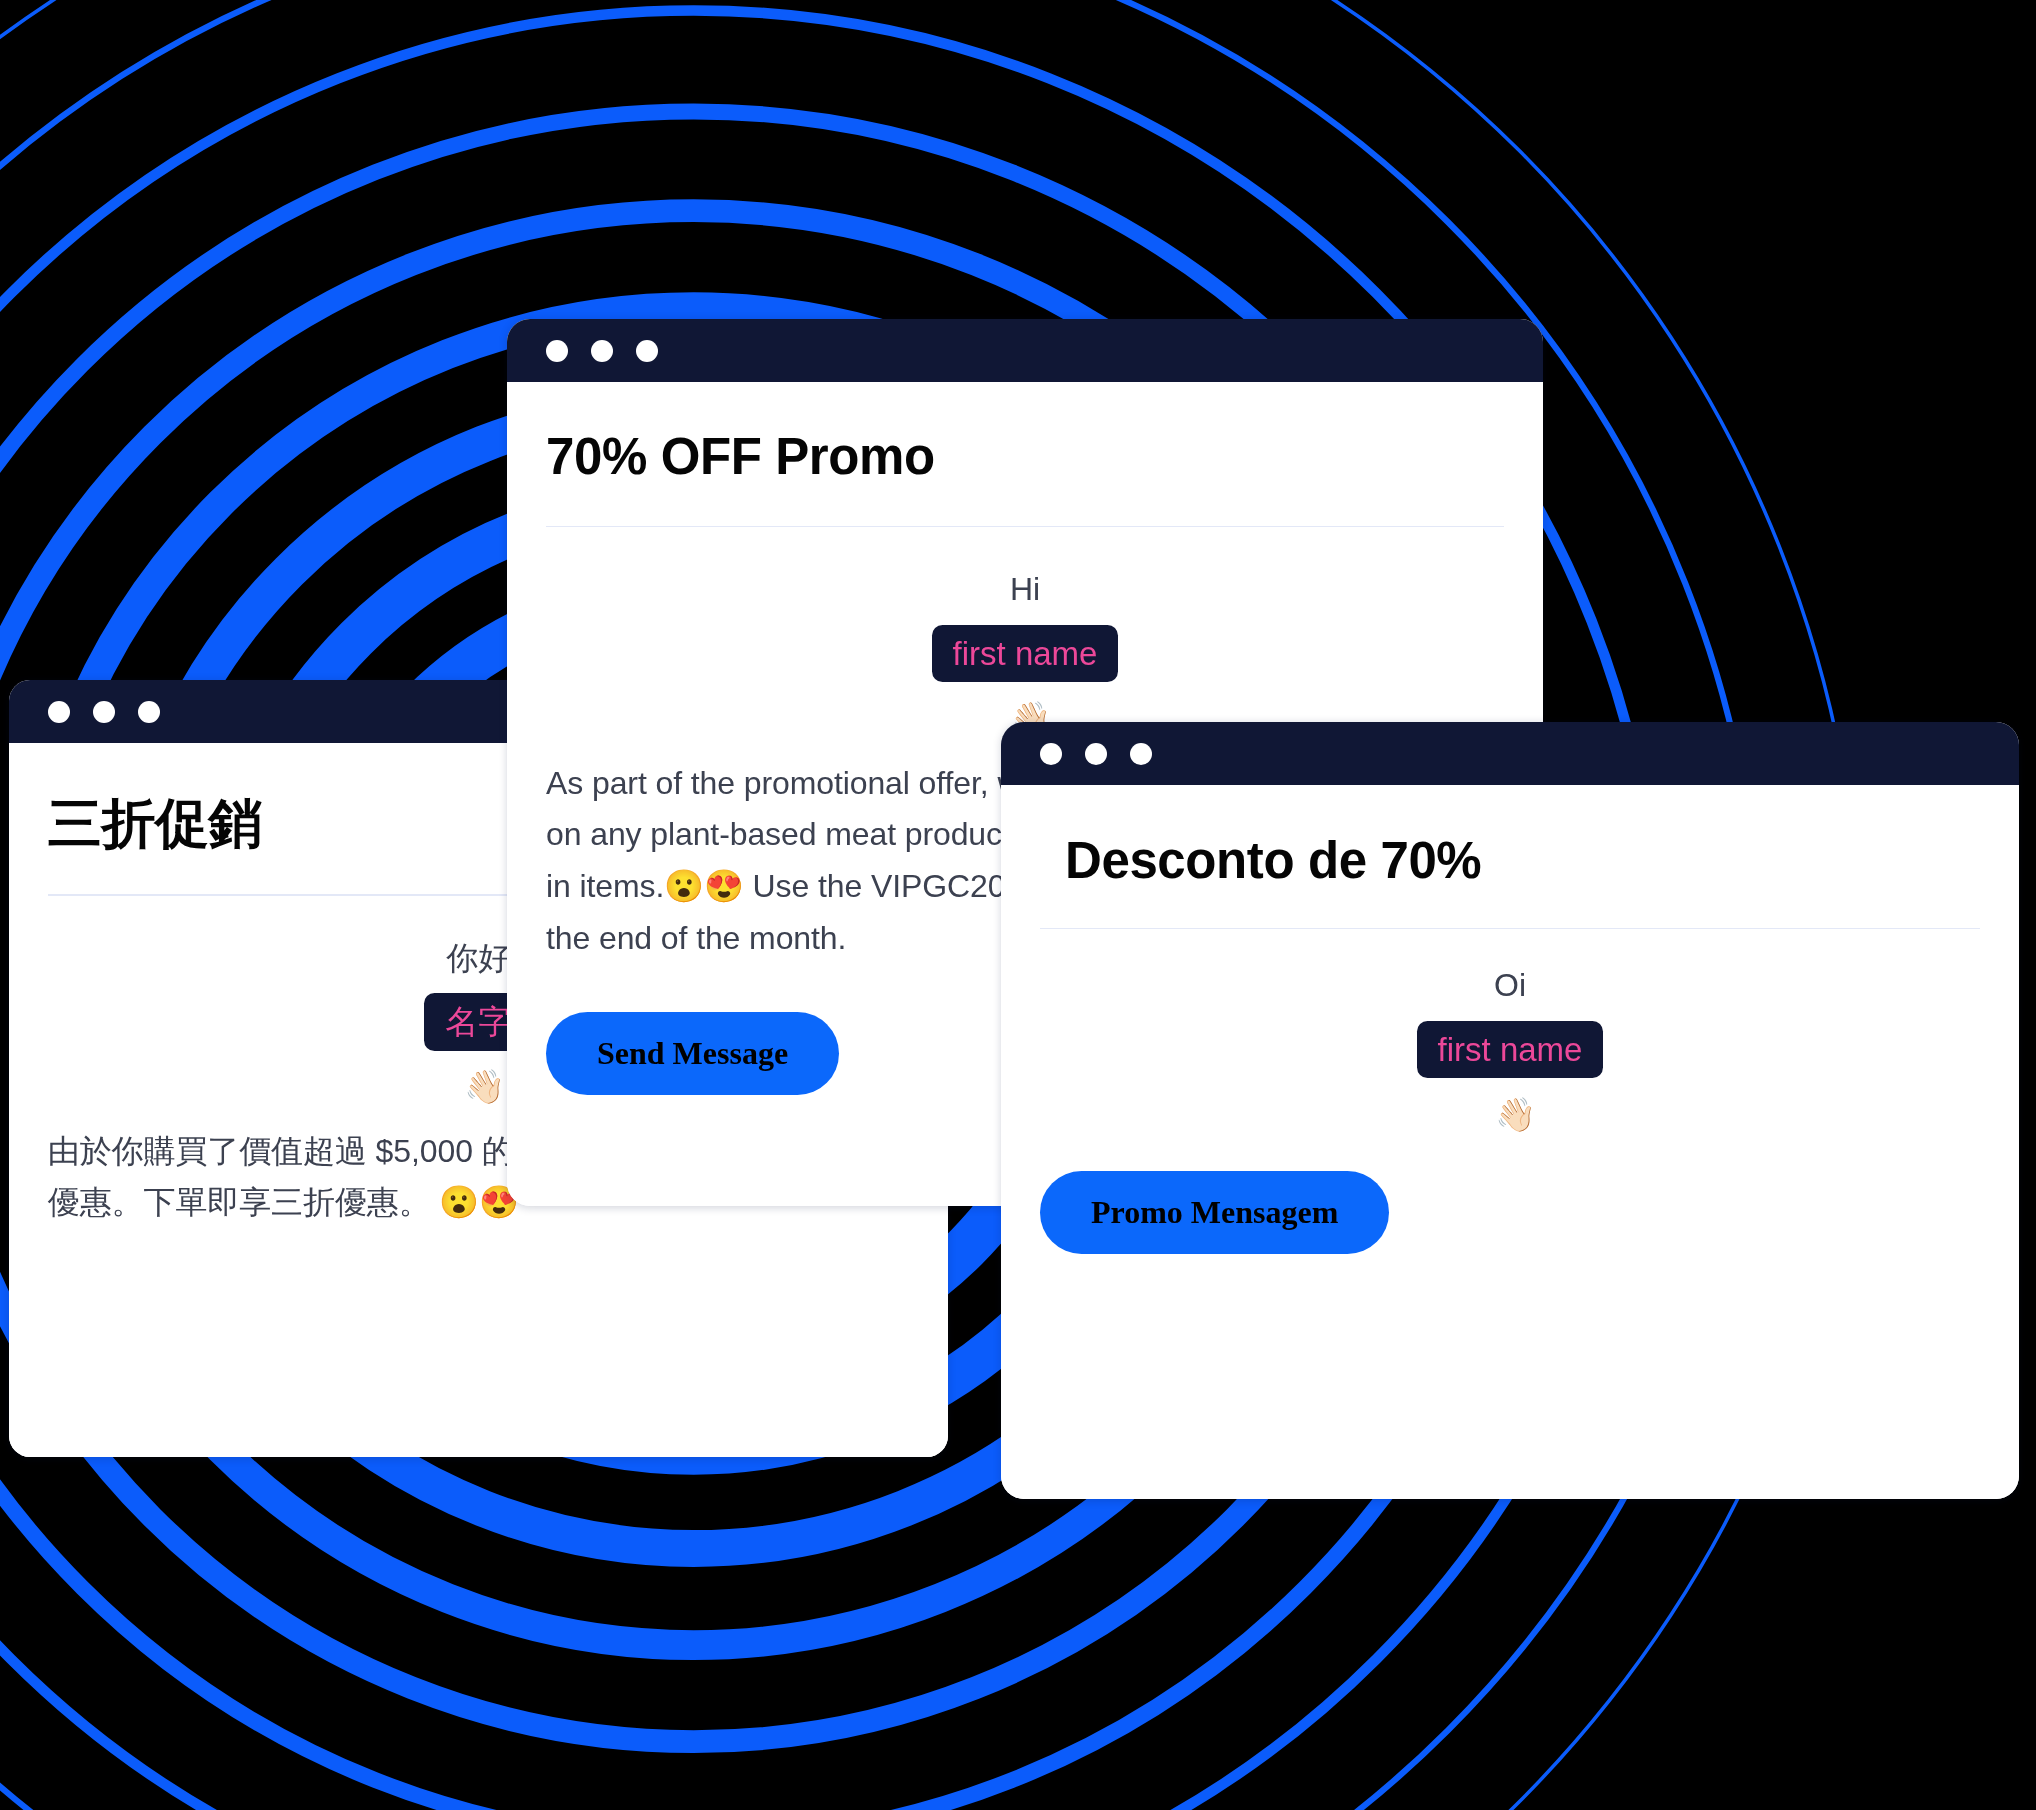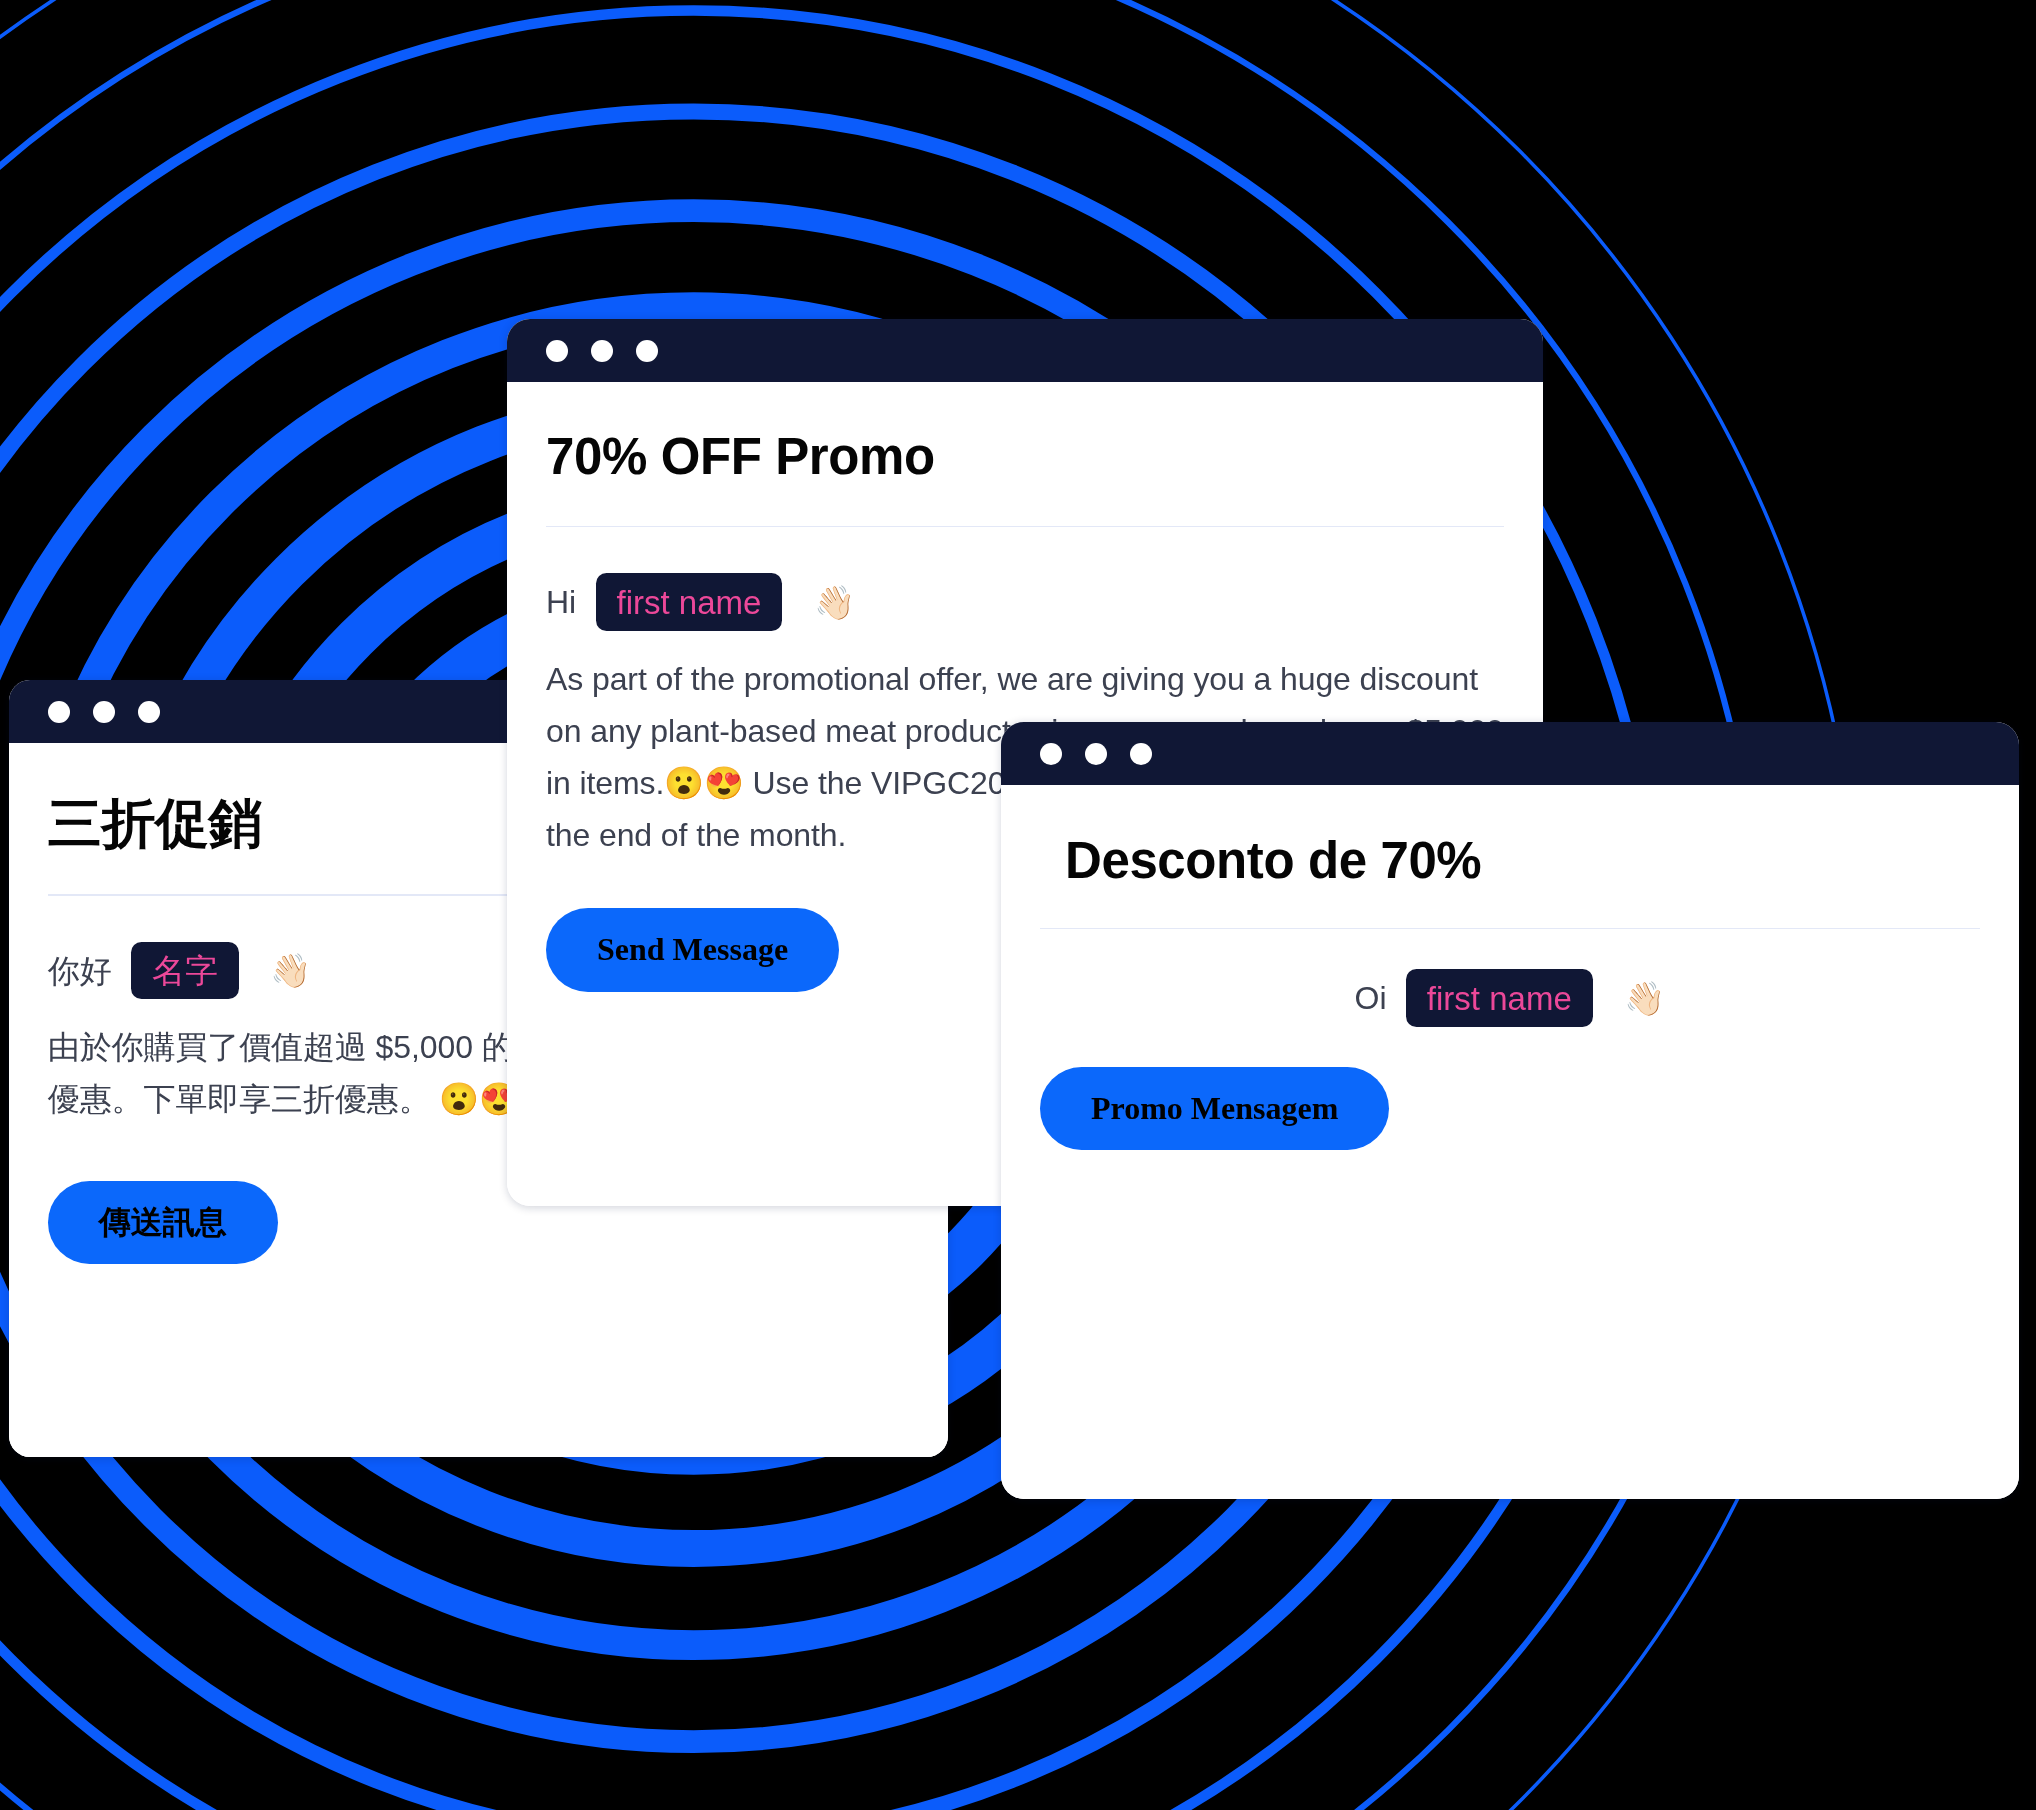--- a/index.html
+++ b/index.html
@@ -65,20 +65,21 @@
   .divider {
     height: 1.8px;
     background: #e3e8f7;
     width: 100%;
   }
   .greet-row {
     display: flex;
     align-items: center;
     gap: 19.3px;
     padding-top: 46px;
+    flex-direction: column;
   }
   .greet-word {
     font-size: 32px;
     color: #3c4150;
     line-height: 1;
   }
   .chip {
     background: #101735;
     color: #ec4899;
     border-radius: 10.5px;
@@ -181,23 +182,20 @@
     </div>
     <div class="card-body">
       <div class="card-title">三折促銷</div>
       <div class="divider"></div>
       <div class="greet-row">
         <span class="greet-word">你好</span>
         <span class="chip">名字</span>
         <span class="wave">👋🏻</span>
       </div>
       <div class="body-text">由於你購買了價值超過 $5,000 的肉類和植物性奶製品的折扣優惠。下單即享三折優惠。 😮😍</div>
-      <div class="cta-wrap">
-        <button class="cta">傳送訊息</button>
-      </div>
     </div>
   </div>
 
   <div class="card" id="card-en">
     <div class="titlebar">
       <span class="dot"></span>
       <span class="dot"></span>
       <span class="dot"></span>
     </div>
     <div class="card-body">

